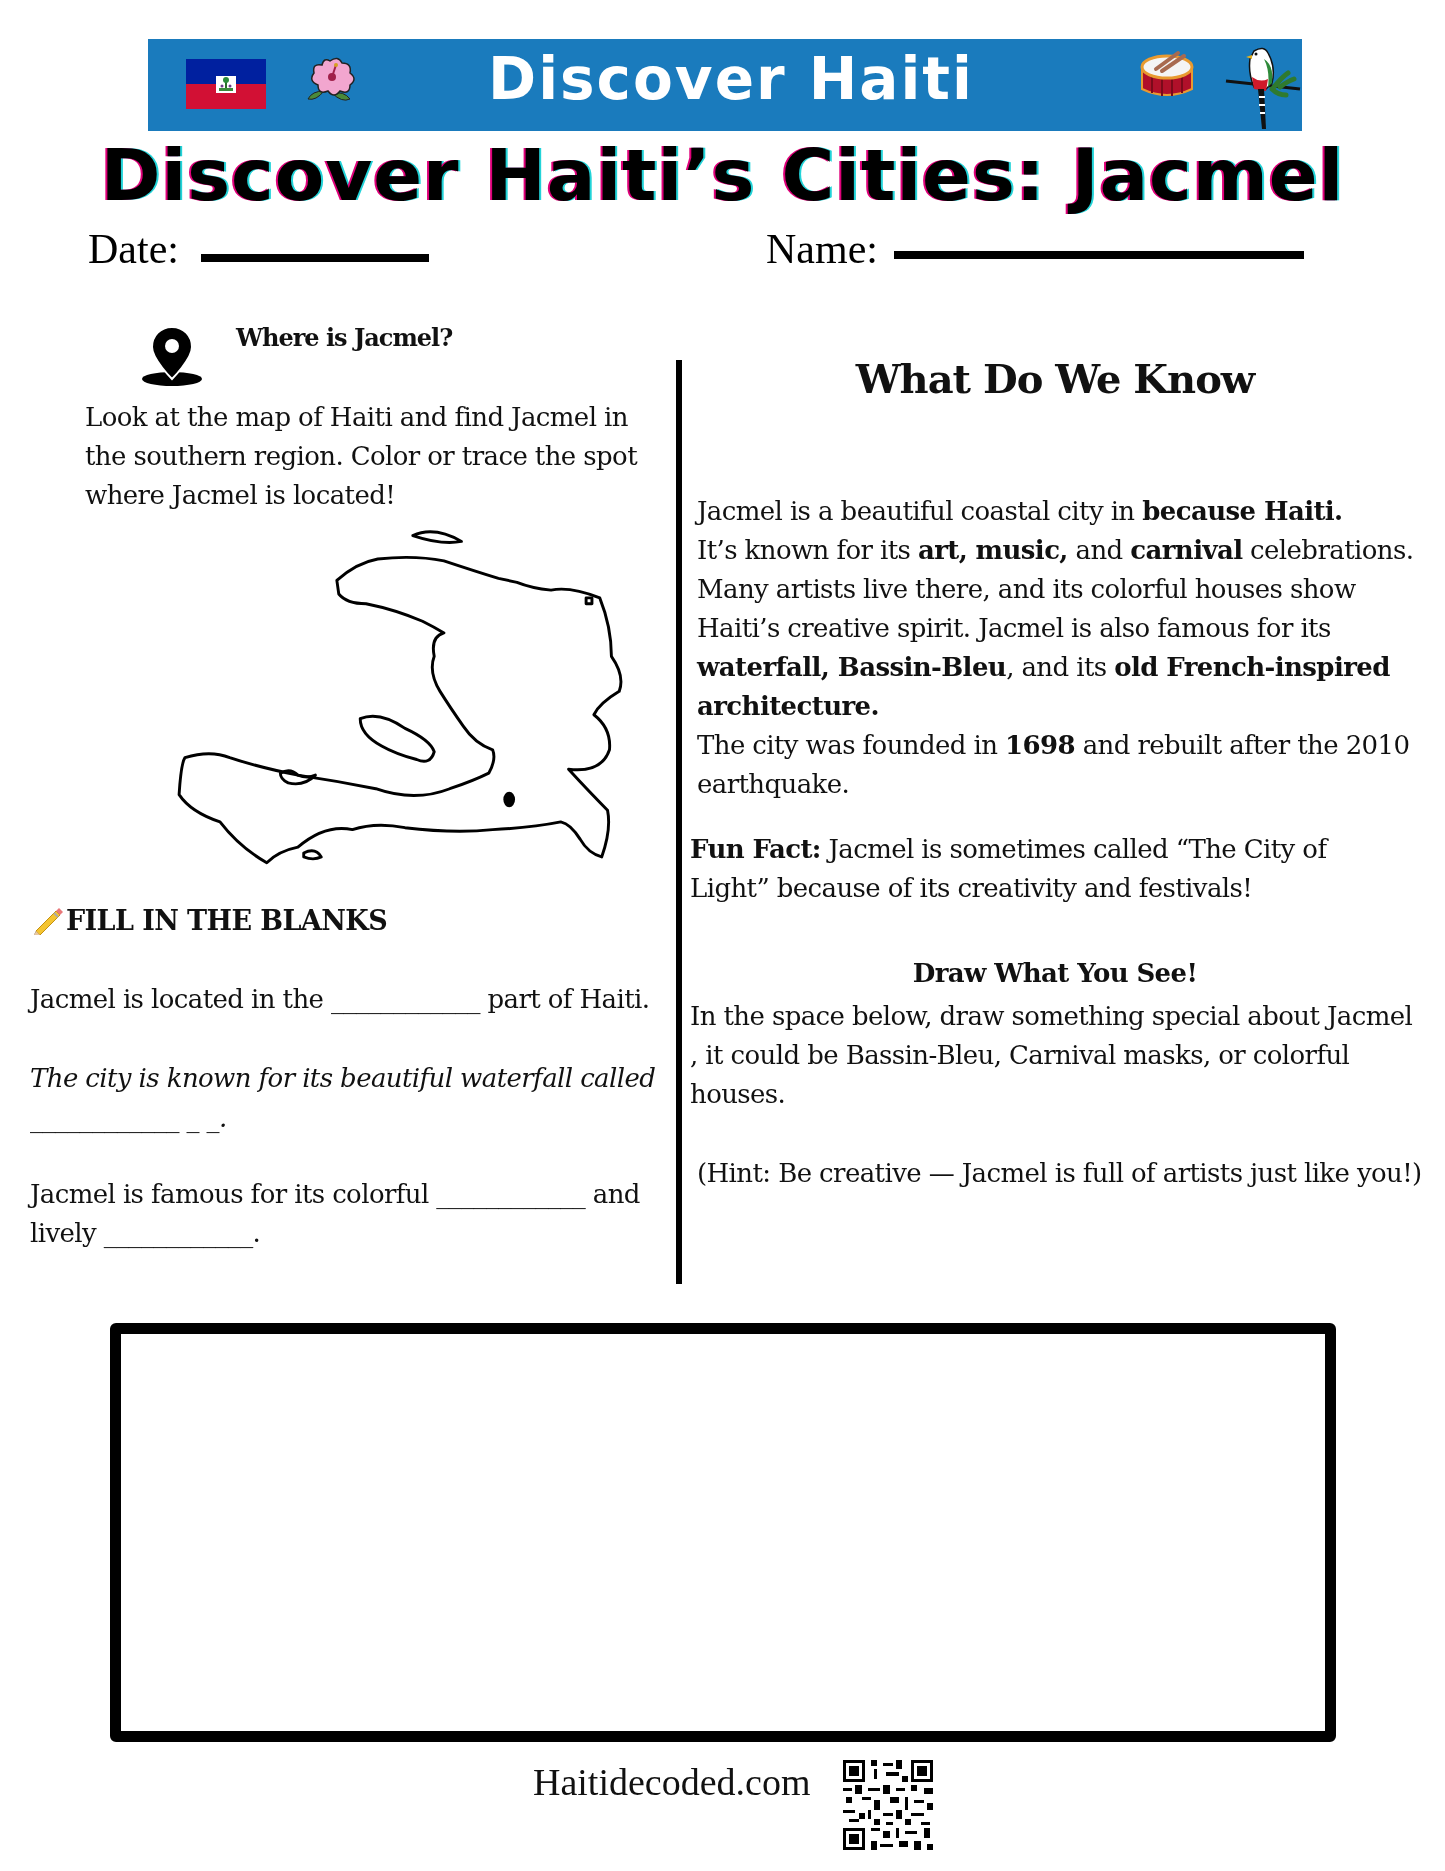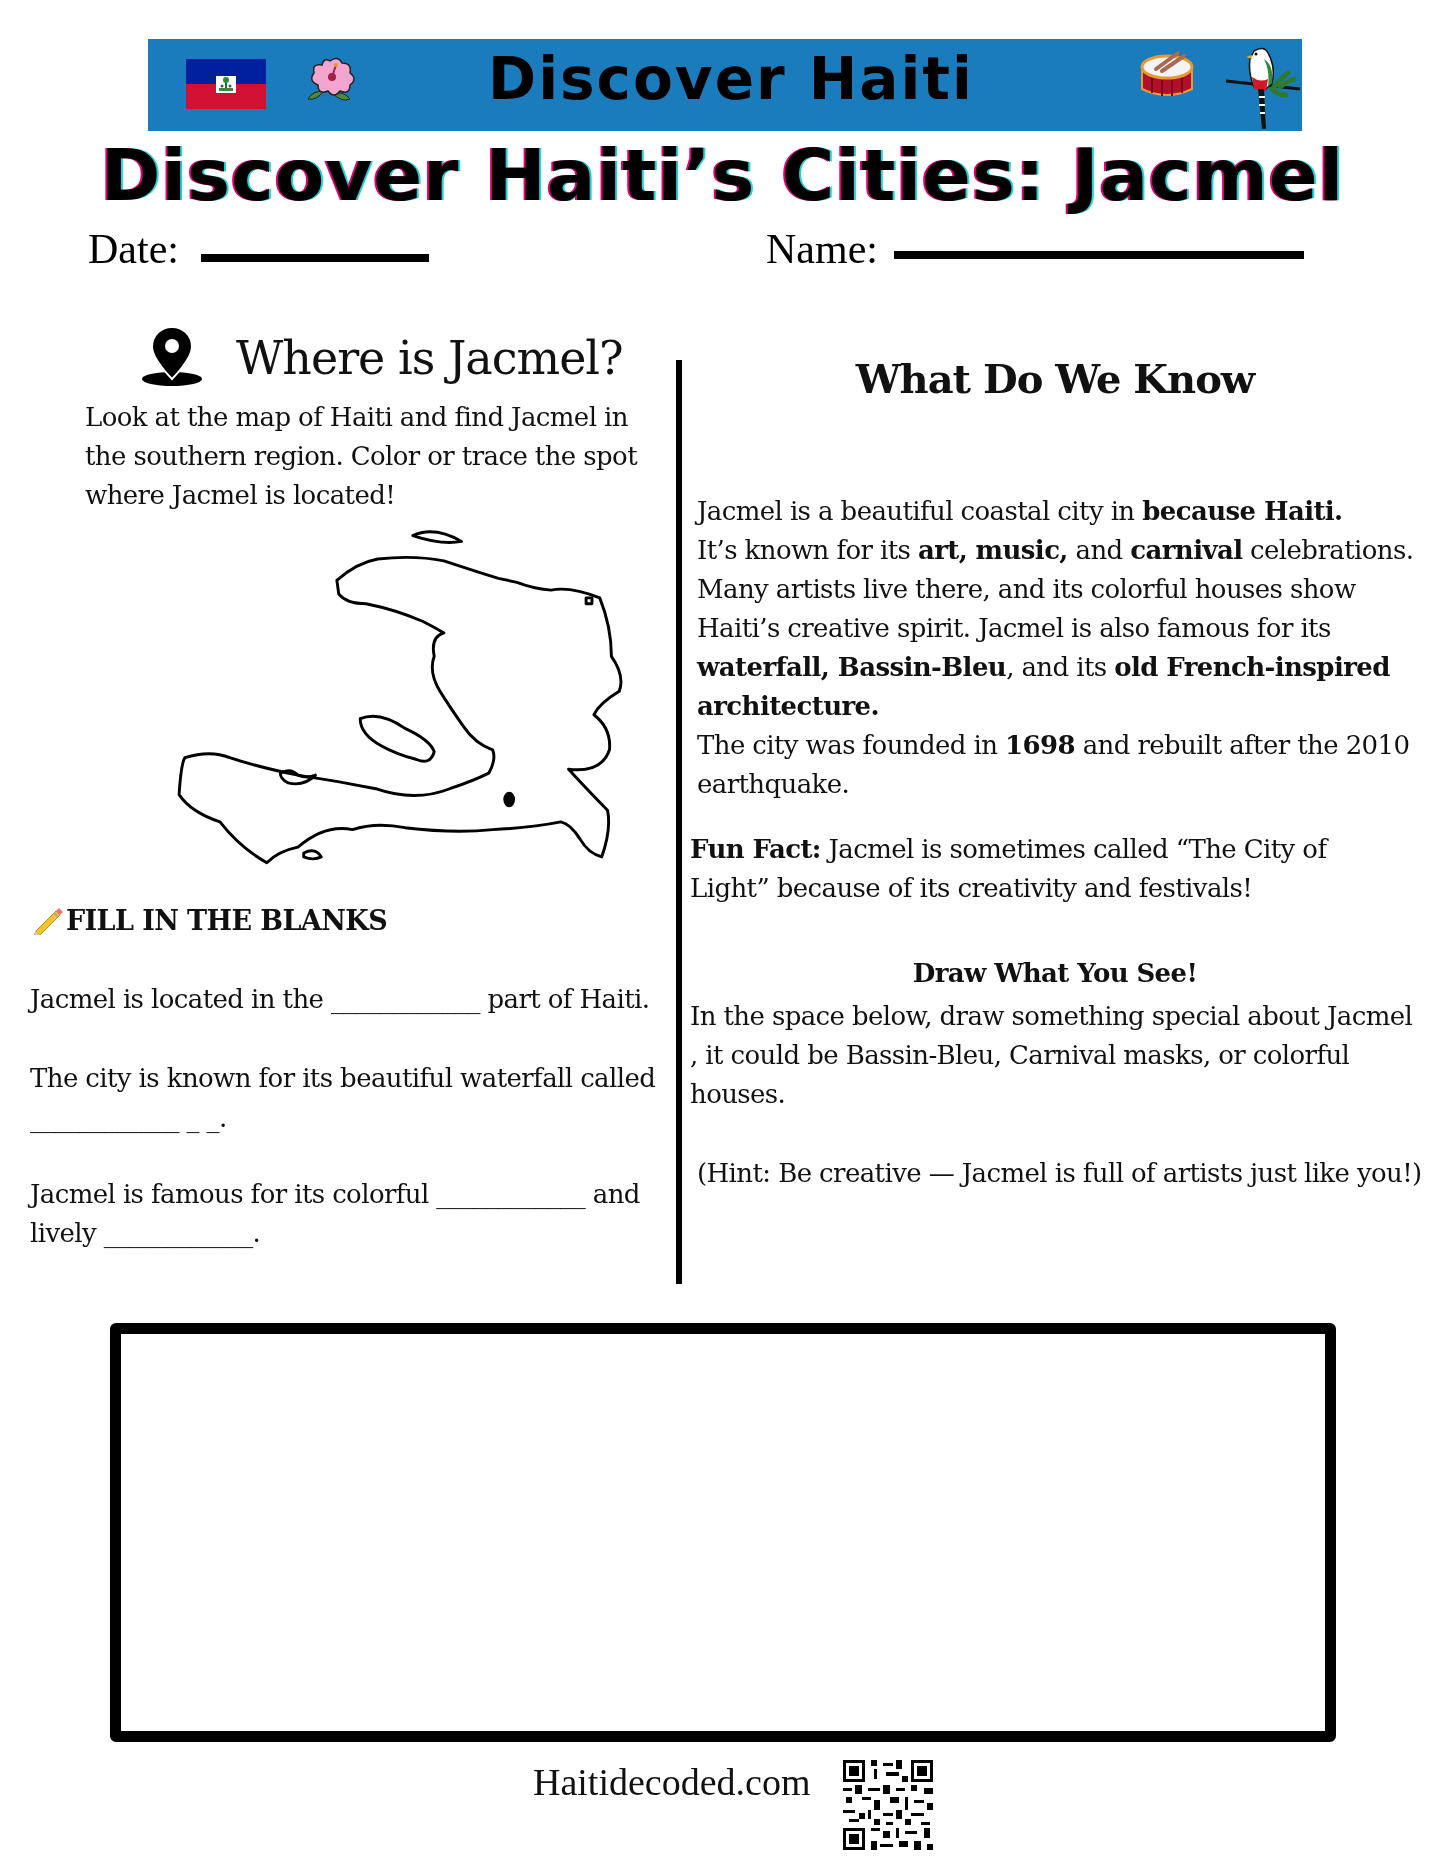--- a/index.html
+++ b/index.html
@@ -10,21 +10,21 @@
     .abs { position: absolute; }
 
     
     .banner {
       left: 148px; top: 39px; width: 1154px; height: 92px;
       background: #1a7bbd;
     }
     .banner-title {
       position: absolute; left: 12px; right: 0; top: 6px; text-align: center;
       font-family: "DejaVu Sans", "Liberation Sans", sans-serif; font-weight: bold;
-      font-size: 58px; color: #000000; letter-spacing: 2px; line-height: 1.2;
+      font-size: 58px; color: #ffffff; letter-spacing: 2px; line-height: 1.2;
     }
     .flag { left: 38px; top: 20px; width: 80px; height: 50px; }
     .flower { left: 154px; top: 14px; width: 56px; height: 56px; }
     .drum { left: 990px; top: 10px; width: 58px; height: 52px; }
     .bird { left: 1076px; top: 4px; width: 78px; height: 88px; }
 
     
     .main-title {
       left: 0; width: 1445px; top: 132px; text-align: center;
       font-family: "DejaVu Sans", "Liberation Sans", sans-serif; font-weight: bold;
@@ -38,22 +38,22 @@
       font-size: 42px; color: #000; line-height: 1;
     }
     .date-label { left: 88px; top: 228px; }
     .date-line { left: 201px; top: 254px; width: 228px; height: 8px; background: #000; }
     .name-label { left: 766px; top: 228px; }
     .name-line { left: 894px; top: 251px; width: 410px; height: 8px; background: #000; }
 
     
     .pin-icon { left: 140px; top: 325px; width: 64px; height: 62px; }
     .h-where {
-      left: 236px; top: 323px; font-size: 46px; font-weight: normal;
-      font-family: "DejaVu Serif", serif; letter-spacing: -1px; margin-top: 8px;
+      left: 236px; top: 323px; font-size: 24px; font-weight: bold;
+      font-family: "DejaVu Serif", serif; letter-spacing: -1px;
     }
     .body-text {
       font-family: "DejaVu Serif", "Liberation Serif", serif;
       font-size: 26px; line-height: 39px; color: #111; letter-spacing: -0.6px;
     }
     .where-text { left: 85px; top: 398px; width: 590px; }
 
     .map { left: 160px; top: 520px; width: 490px; height: 370px; }
 
     .fill-head {
@@ -181,21 +181,21 @@
     <path d="M26 8 L29 5 L33 9 L30 12Z" fill="#e8787a"></path>
     <path d="M24 10 L28 14" stroke="#aaa" stroke-width="2"></path>
     <path d="M6 28 L10 32 L4 32Z" fill="#e8c8a0"></path>
   </svg>
   <span>FILL IN THE BLANKS</span>
 </div>
 
 <div class="abs body-text fib1">
   <span>Jacmel is located in the </span><span>____________</span><span> part of Haiti.</span>
 </div>
-<div class="abs body-text fib2" style="line-height:40px;">
+<div class="abs body-text fib2" style="line-height:40px;font-style:italic;">
   <span>The city is known for its beautiful waterfall called </span><br><span>____________ _ _</span><span>.</span>
 </div>
 <div class="abs body-text fib3">
   <span>Jacmel is famous for its colorful </span><span>____________</span><span> and lively </span><span>____________</span><span>.</span>
 </div>
 
 <div class="abs divider"></div>
 
 <div class="abs h-what">
   <div>What Do We Know</div>

